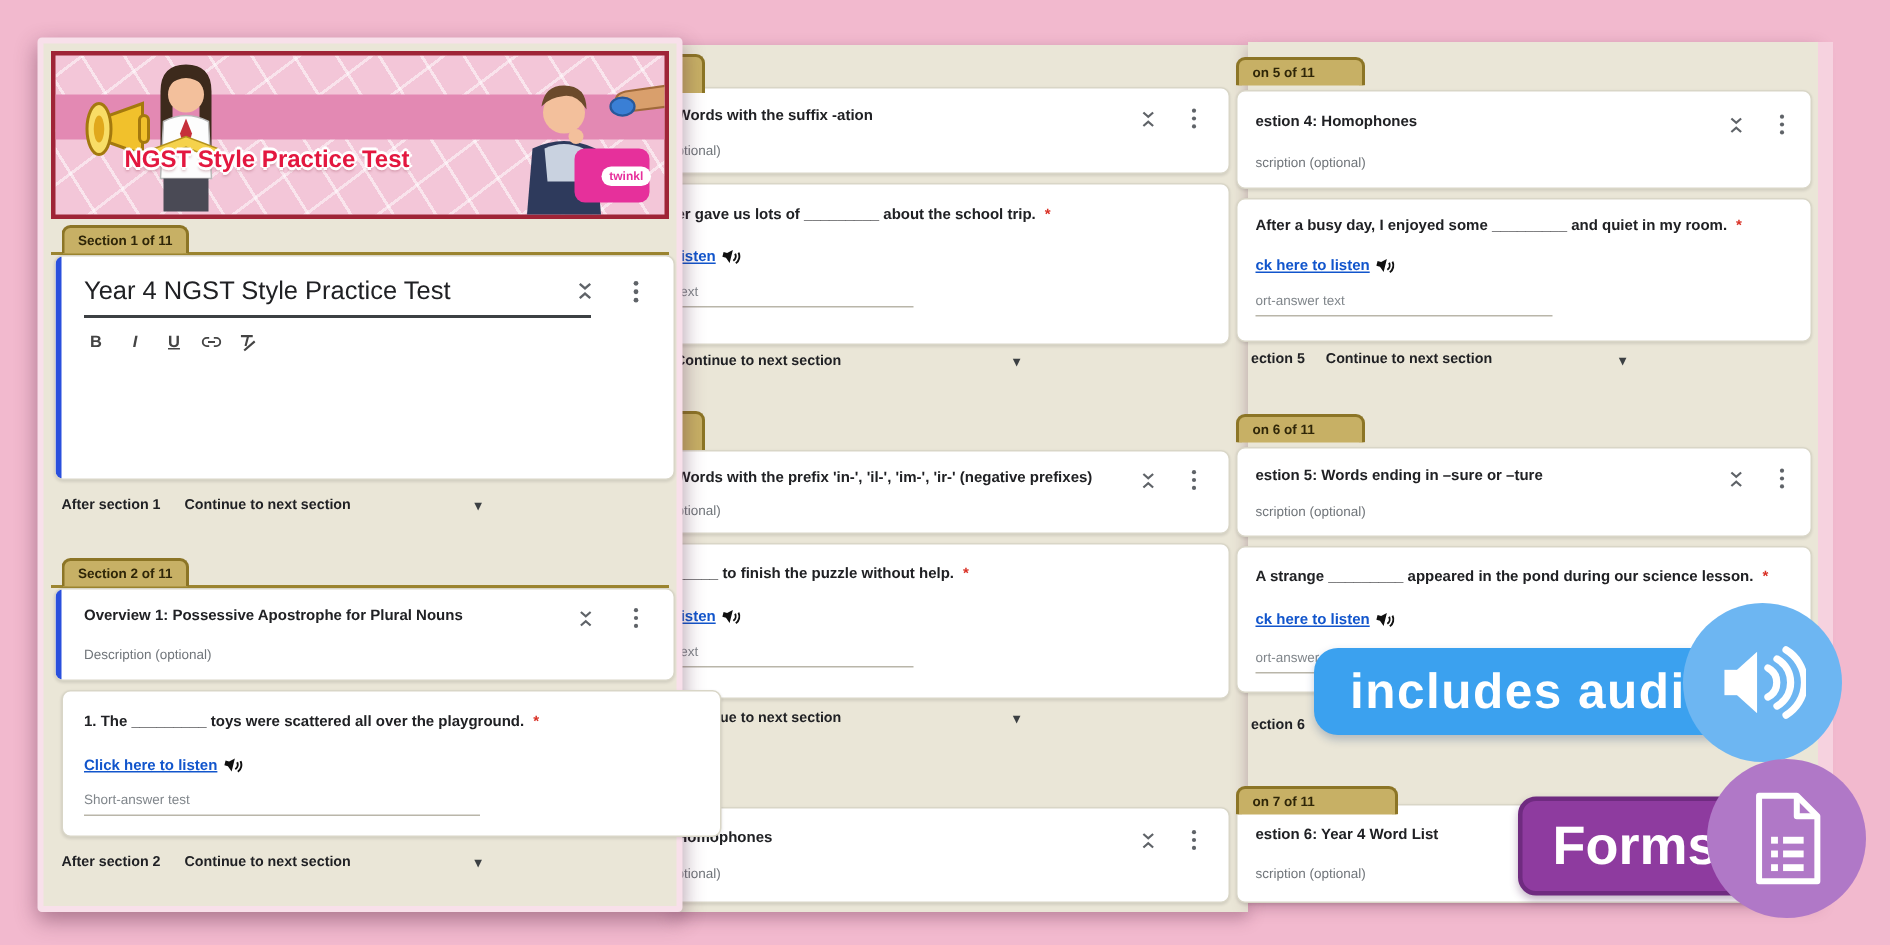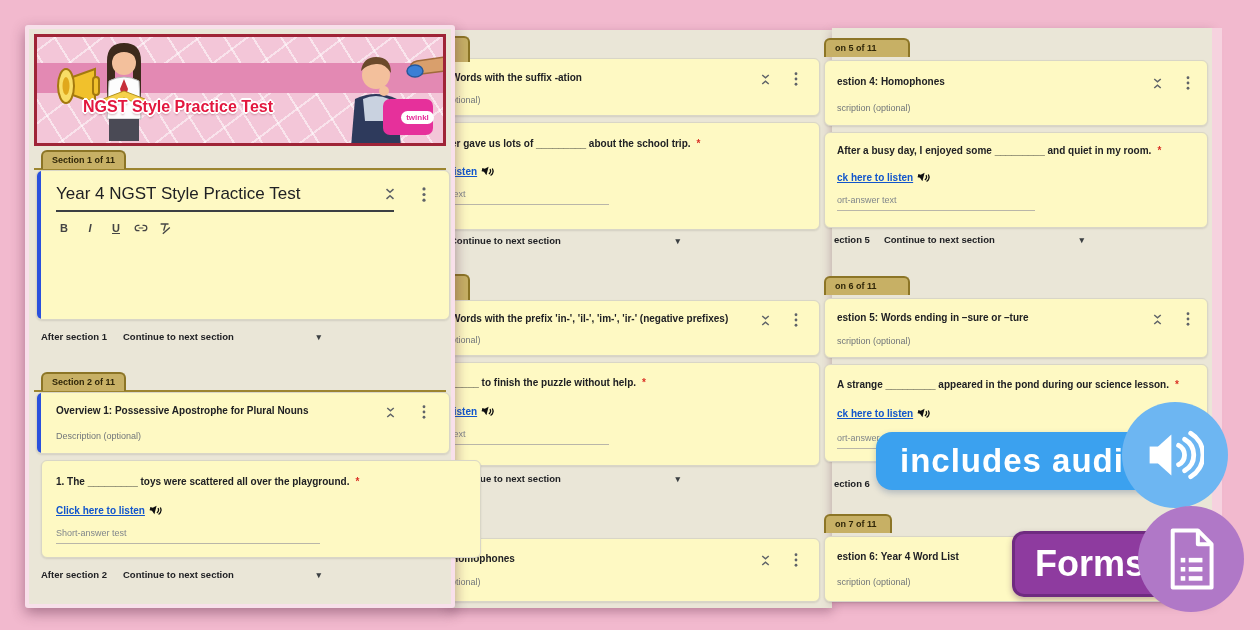--- a/index.html
+++ b/index.html
@@ -5,21 +5,21 @@
   * { margin:0; padding:0; box-sizing:border-box; }
   html,body { width:1260px; height:630px; }
   body {
     position:relative; overflow:hidden;
     background:#f2b9ce;
     font-family:"Liberation Sans", sans-serif;
     color:#202124;
   }
   .page { position:absolute; background:#eae6d7; }
   .shadowed { box-shadow:0 5px 14px rgba(80,30,60,.45); }
-  .card { position:absolute; background:#fef9c3; border:1px solid #d9d6c7; border-radius:6px; box-shadow:0 1px 2px rgba(0,0,0,.10); overflow:hidden; }
+  .card { position:absolute; background:#ffffff; border:1px solid #d9d6c7; border-radius:6px; box-shadow:0 1px 2px rgba(0,0,0,.10); overflow:hidden; }
   .card.selected::before { content:""; position:absolute; left:0; top:0; bottom:0; width:4px; background:#2a50dd; }
   .tab { position:absolute; background:#c7b065; border:2px solid #8c7526; border-bottom:none; border-radius:6px 6px 0 0; font-size:9px; font-weight:bold; color:#2f2608; padding:3px 9px 4px; white-space:nowrap; overflow:hidden; z-index:2; }
   .hline { position:absolute; height:2px; background:#9c8530; left:5px; right:5px; }
   .cardicons { position:absolute; display:flex; gap:17px; align-items:center; }
   .icnbtn { width:14px; height:14px; display:flex; align-items:center; justify-content:center; }
   .qtitle { position:absolute; font-size:10px; font-weight:bold; color:#202124; white-space:nowrap; }
   .desc { position:absolute; font-size:9px; color:#70757a; white-space:nowrap; }
   .qrow { position:absolute; font-size:10px; font-weight:bold; color:#202124; white-space:nowrap; }
   .req { color:#d93025; margin-left:6px; font-weight:bold; }
   .listen { position:absolute; display:flex; align-items:center; gap:4px; color:#1155cc; font-size:10px; font-weight:bold; text-decoration:underline; white-space:nowrap; cursor:pointer; }
@@ -243,21 +243,21 @@
         </svg>
     </div>
     <div class="answer" style="left:12px; top:68px; width:100px;"><span>ort-answer text</span></div>
   </div>
 
   <div class="afterrow" style="left:2px; top:450px;">
     <span>ection 6</span>
     <span style="margin-left:14px;">Co</span>
   </div>
 
-  <div class="tab" style="left:-8px; top:486px; width:68px;"><span>on 7 of 11</span></div>
+  <div class="tab" style="left:-8px; top:496px; width:108px;"><span>on 7 of 11</span></div>
 
   <div class="card" style="left:-8px; top:508px; width:384px; height:66px;">
     <div class="qtitle" style="left:12px; top:14px;">estion 6: Year 4 Word List</div>
     <div class="desc" style="left:12px; top:40px;">scription (optional)</div>
   </div>
 </div>
 
 <div class="page shadowed" id="panel-left">
 
   <div id="banner">

